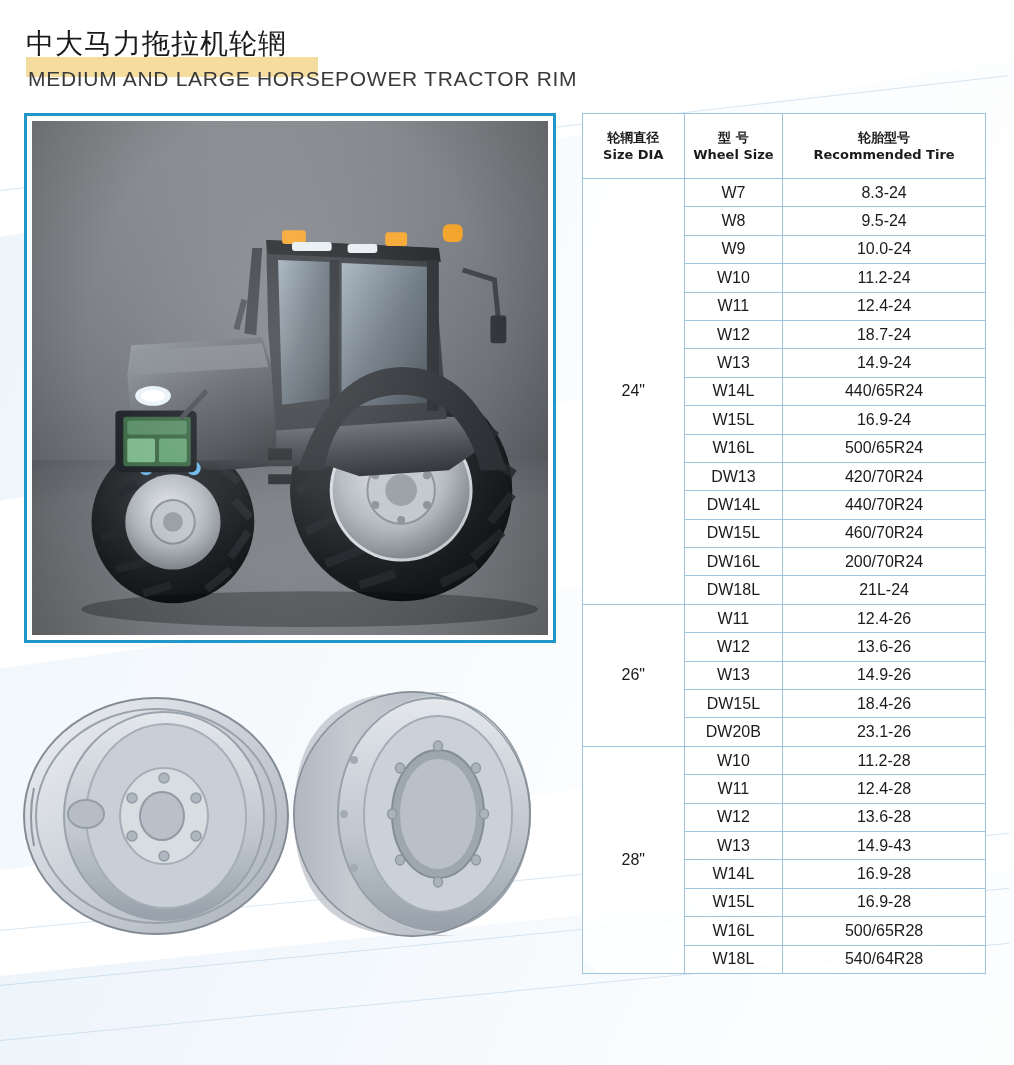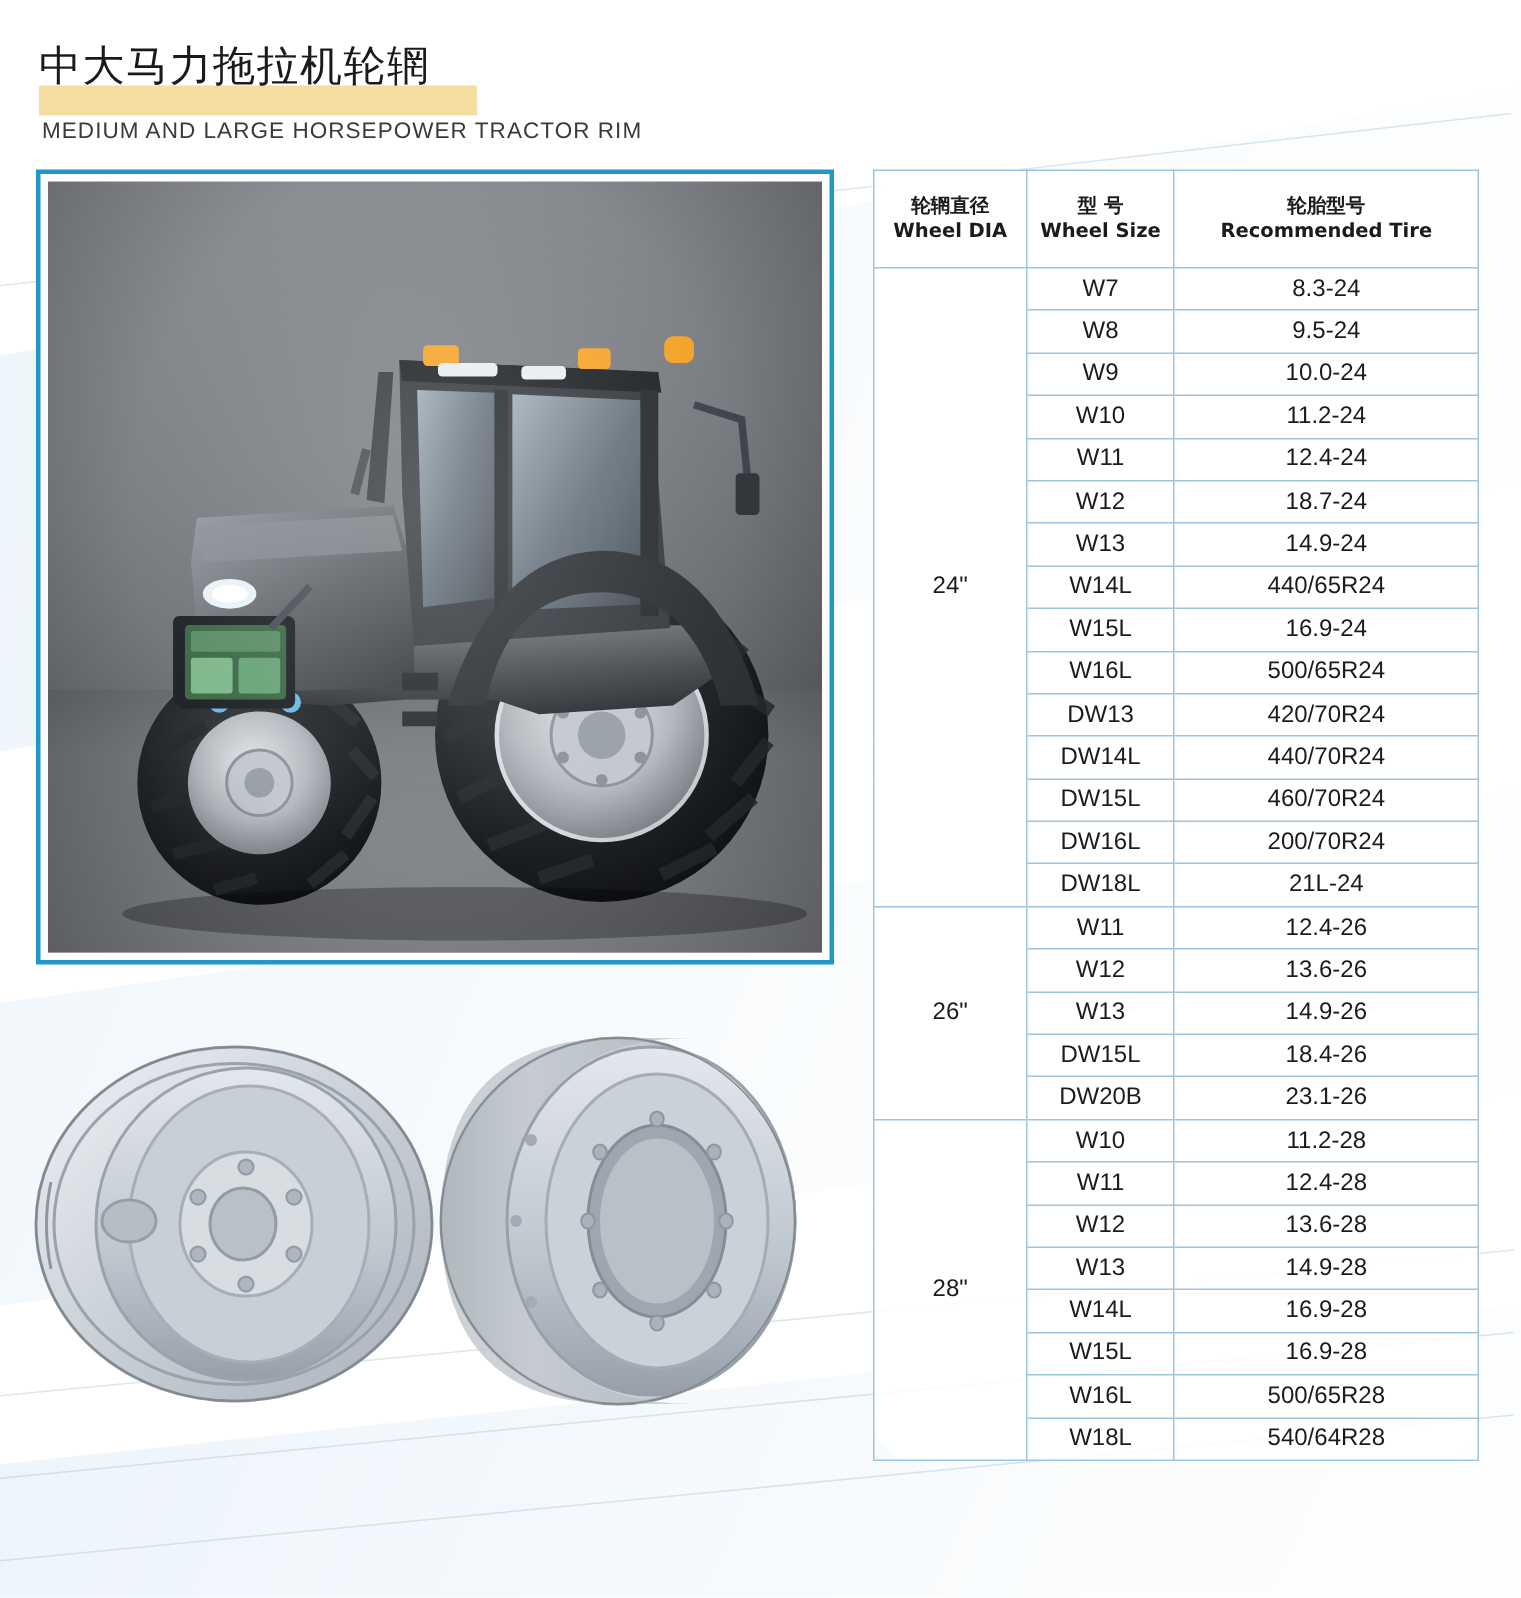--- a/index.html
+++ b/index.html
@@ -68,22 +68,22 @@
     font-size: 28px;
     font-weight: normal;
     color: #1a1a1a;
     letter-spacing: 1px;
     line-height: 40px;
     font-family: "DejaVu Sans", "Liberation Sans", sans-serif;
   }
   .title-en {
     position: absolute;
     left: 28px;
-    top: 79px;
-    font-size: 15px;
+    top: 67px;
+    font-size: 21px;
     color: #3a3a3a;
     letter-spacing: .7px;
   }
 
   
   .photo-frame {
     position: absolute;
     left: 24px;
     top: 113px;
     width: 532px;
@@ -420,21 +420,21 @@
 <table class="spec-table">
   <colgroup>
     <col class="col-dia">
       <col class="col-size">
       <col class="col-tire">
   </colgroup>
   <thead>
     <tr>
       <th>
         <div>轮辋直径</div>
-        <div>Wheel DIA</div>
+        <div>Size DIA</div>
       </th>
       <th>
         <div>型 号</div>
         <div>Wheel Size</div>
       </th>
       <th>
         <div>轮胎型号</div>
         <div>Recommended Tire</div>
       </th>
     </tr>
@@ -530,21 +530,21 @@
       <tr>
         <td>W11</td>
         <td>12.4-28</td>
       </tr>
       <tr>
         <td>W12</td>
         <td>13.6-28</td>
       </tr>
       <tr>
         <td>W13</td>
-        <td>14.9-28</td>
+        <td>14.9-43</td>
       </tr>
       <tr>
         <td>W14L</td>
         <td>16.9-28</td>
       </tr>
       <tr>
         <td>W15L</td>
         <td>16.9-28</td>
       </tr>
       <tr>

